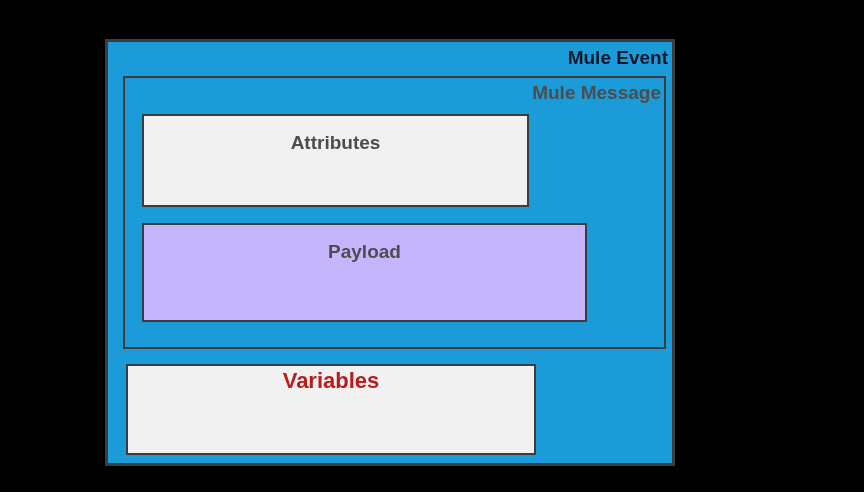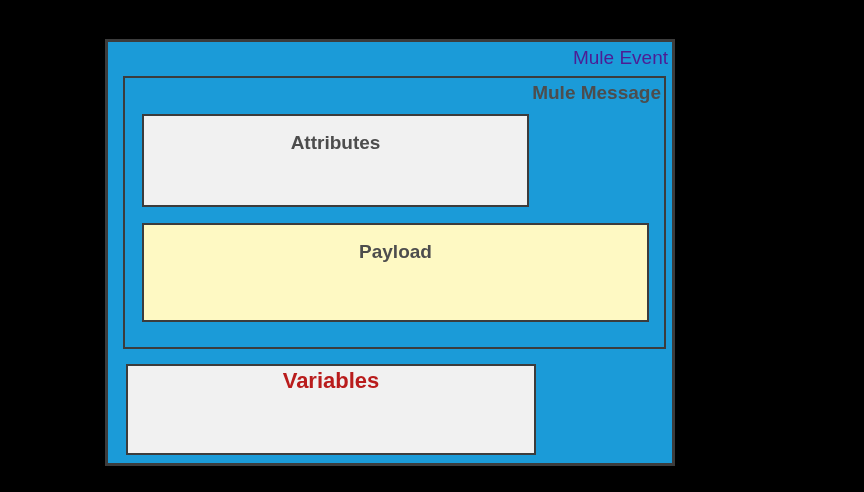--- a/index.html
+++ b/index.html
@@ -31,22 +31,22 @@
     box-sizing: border-box;
     background: #1b9bd8;
     border: 3px solid #3c3c3c;
   }
 
   .event-title {
     position: absolute;
     right: 4px;
     top: 3px;
     font-size: 19px;
-    font-weight: normal;
-    color: #4c1d95;
+    font-weight: bold;
+    color: #0f172a;
     line-height: 26px;
     white-space: nowrap;
   }
 
   
   .mule-message {
     position: absolute;
     left: 15px;
     top: 34px;
     width: 543px;
@@ -91,23 +91,23 @@
     left: 17px;
     top: 36px;
     width: 387px;
     height: 93px;
     background: #f1f1f1;
   }
 
   .box-payload {
     left: 17px;
     top: 145px;
-    width: 507px;
+    width: 445px;
     height: 99px;
-    background: #fef9c3;
+    background: #c4b5fd;
   }
 
   .box-variables {
     position: absolute;
     left: 18px;
     top: 322px;
     width: 410px;
     height: 91px;
     box-sizing: border-box;
     background: #f1f1f1;

